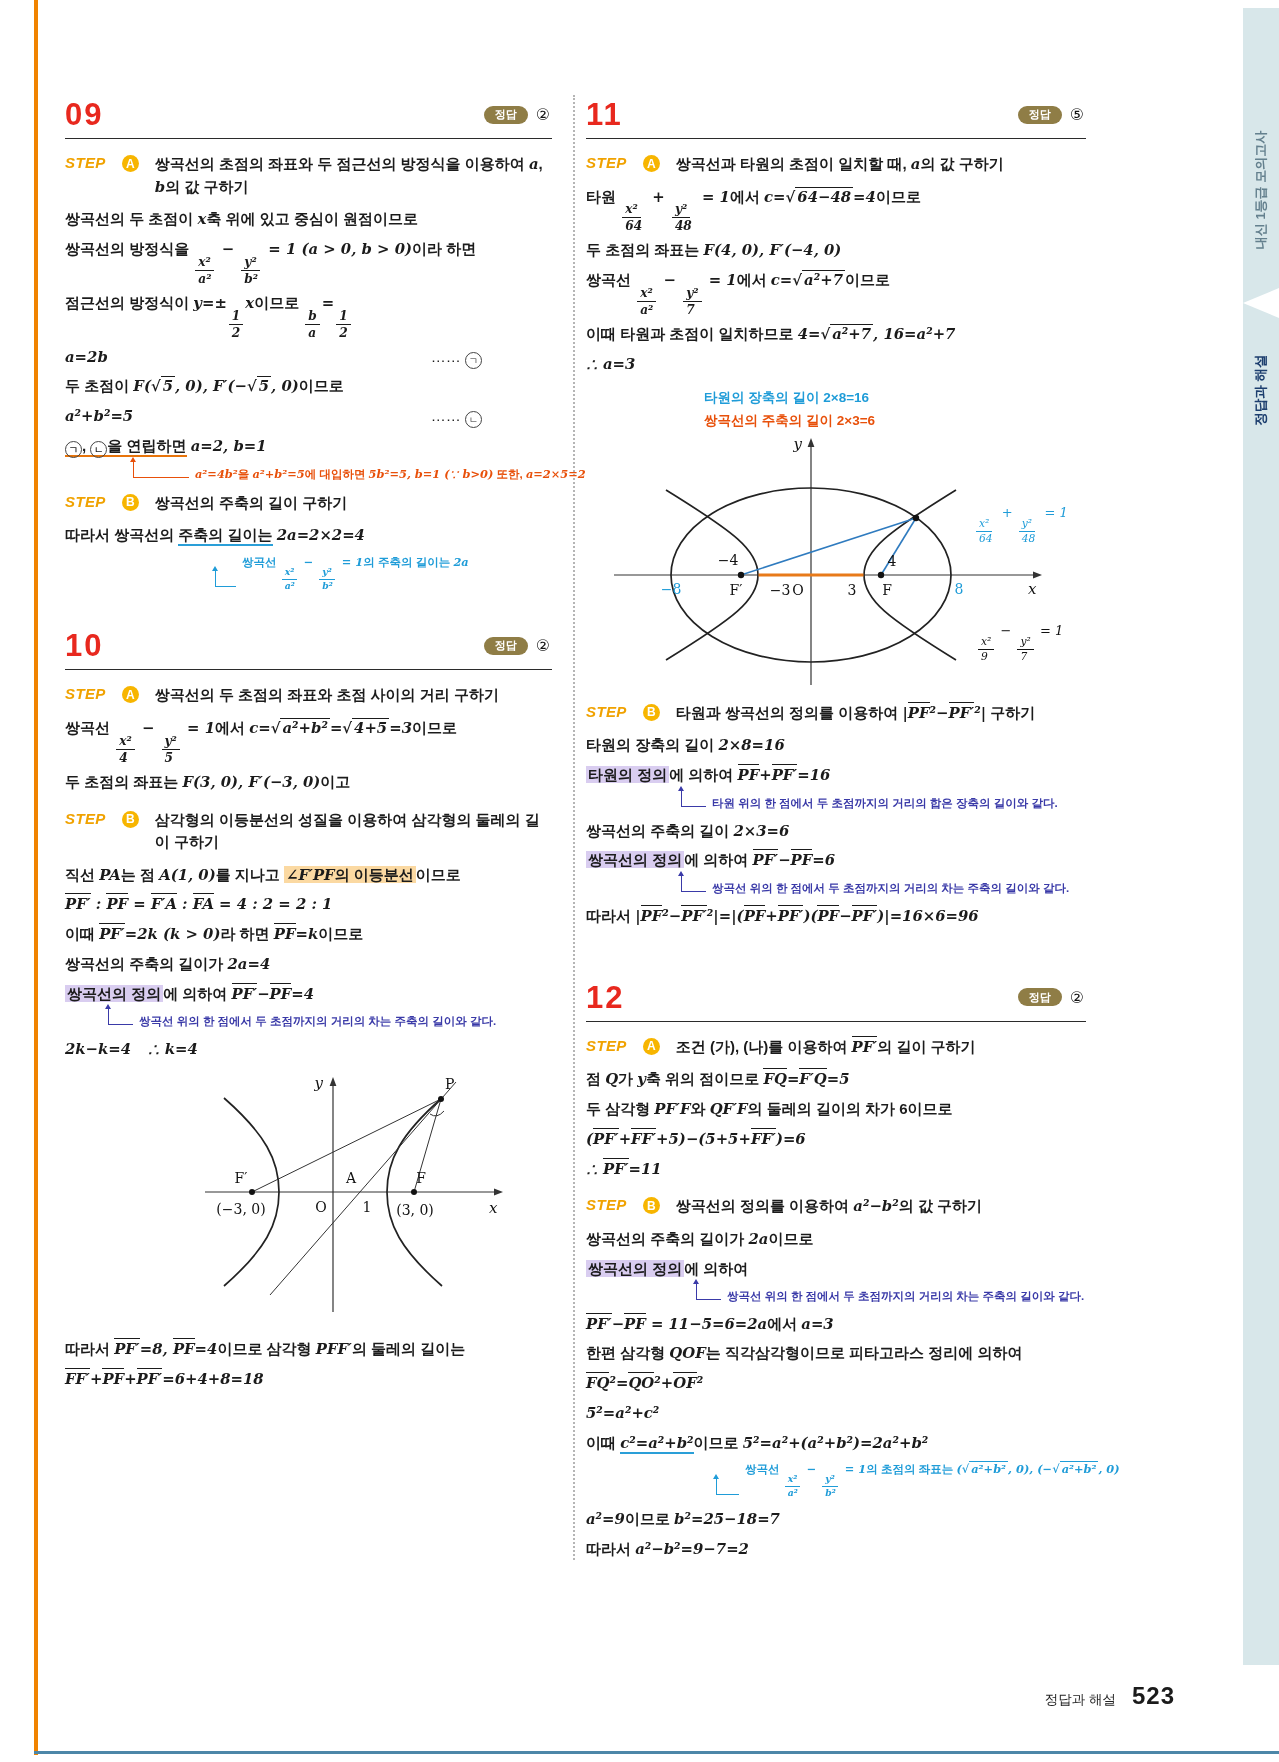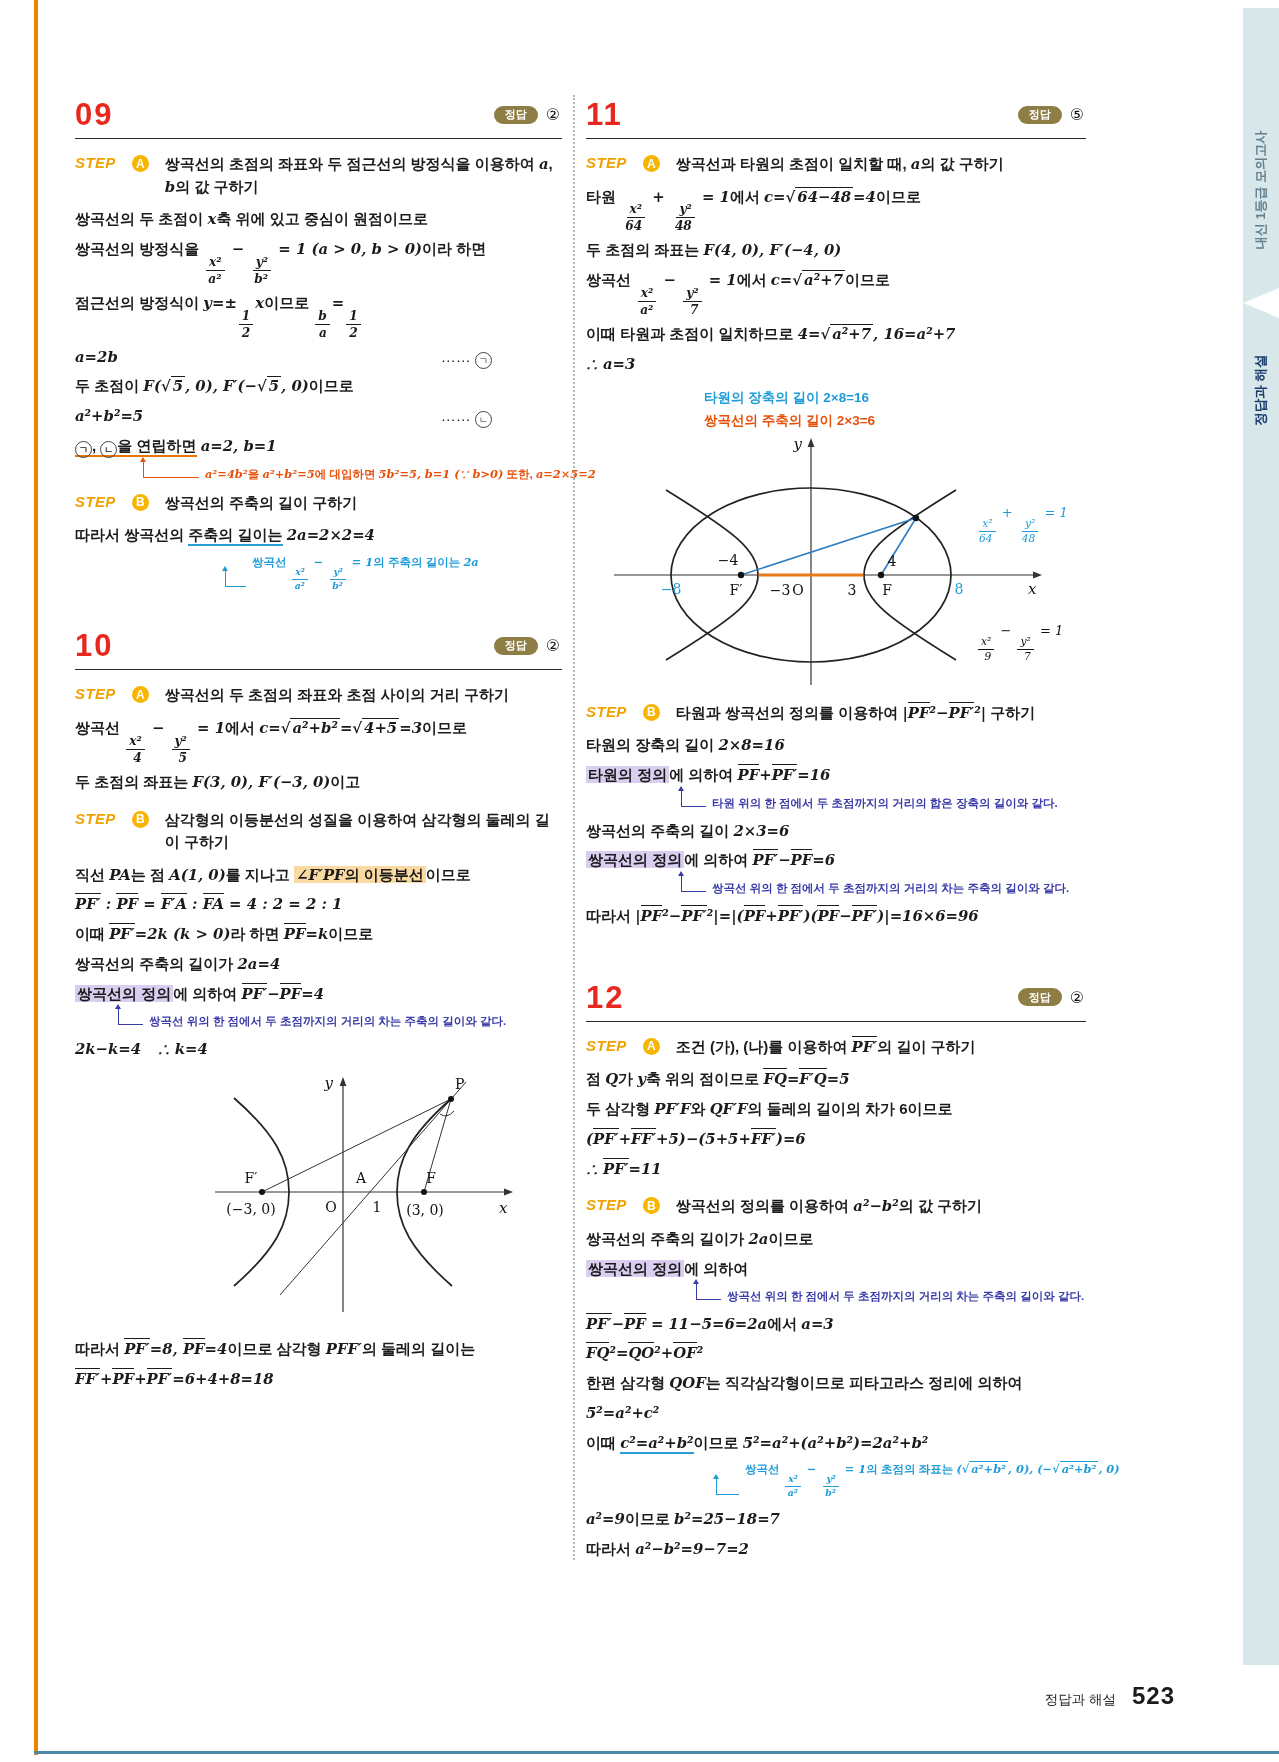--- a/index.html
+++ b/index.html
@@ -16,21 +16,21 @@
   .side-notch{position:absolute;right:0;top:288px;width:36px;height:30px;background:#fff;
     clip-path:polygon(100% 0,0 50%,100% 100%);}
   .vtext{position:absolute;right:0;width:36px;display:flex;justify-content:center;}
   .vtext span{transform:rotate(-90deg);white-space:nowrap;display:block;}
   .tab-top{top:105px;height:170px;align-items:center;color:#64808e;font-size:13px;font-weight:700;}
   .tab-bottom{top:340px;height:100px;align-items:center;color:#1c3e6e;font-size:13.5px;font-weight:800;}
   .footer{position:absolute;right:104px;bottom:52px;display:flex;align-items:baseline;gap:16px;}
   .footer .flabel{font-size:13.5px;color:#222;}
   .footer .fpage{font-size:24px;font-weight:800;letter-spacing:1px;}
   .col{position:absolute;top:98px;}
-  .col-l{left:75px;width:487px;}
+  .col-l{left:65px;width:487px;}
   .col-r{left:586px;width:500px;}
   .divider{position:absolute;left:573px;top:95px;height:1465px;border-left:2px dotted #b5b5b5;}
 
   
   .prob{margin:0 0 6px;}
   .phead{position:relative;border-bottom:1.6px solid #2b2b2b;padding:0 0 6px;margin-bottom:12px;}
   .pnum{font-size:31px;font-weight:800;color:#e8281e;letter-spacing:2px;line-height:1.1;}
   .pans{position:absolute;right:2px;bottom:14px;display:flex;align-items:center;gap:8px;}
   .pill{background:#8f7d46;color:#fff;font-size:11px;font-weight:700;padding:2.5px 11px;border-radius:10px;line-height:1.2;}
   .anum{font-size:16px;color:#111;}
@@ -48,21 +48,21 @@
   .note{display:flex;align-items:flex-end;font-size:11.5px;font-weight:700;margin:-2px 0 12px;}
   .c-navy{color:#3a3aa8;} .c-cyan{color:#1f9cd8;} .c-red{color:#e8500a;}
   .elb{flex:none;height:15px;border-left:1.4px solid currentColor;border-bottom:1.4px solid currentColor;
     position:relative;margin-right:6px;}
   .elb::before{content:'';position:absolute;top:-5px;left:-4.4px;border:3.4px solid transparent;
     border-bottom:5.5px solid currentColor;border-top:none;}
   .ntxt{transform:translateY(4px);white-space:nowrap;}
 
   
   .mt{font-family:"DejaVu Serif","Liberation Serif",serif;font-style:italic;font-size:.99em;}
-  .fr{display:inline-flex;flex-direction:column;align-items:flex-end;vertical-align:-0.8em;line-height:1.15;margin:0 2px;}
+  .fr{display:inline-flex;flex-direction:column;align-items:flex-start;vertical-align:-0.8em;line-height:1.15;margin:0 2px;}
   .fr .fn{display:block;padding:0 3px 1px;border-bottom:1.1px solid currentColor;font-size:.82em;}
   .fr .fd{display:block;padding:1px 3px 0;font-size:.82em;}
   .ov{border-top:1.3px solid currentColor;padding-top:1px;}
   .sq{white-space:nowrap;}
   .sqv{border-top:1.3px solid currentColor;padding:0 2px;text-align:center;}
   .hp{background:#d9cdf0;padding:0 2px;}
   .ho{background:#fbd9a2;padding:0 2px;}
   .ub{border-bottom:2.2px solid #2a9fd8;padding-bottom:1px;}
   .uo{border-bottom:2.2px solid #e8740a;padding-bottom:1px;}
   .cg{display:inline-flex;align-items:center;justify-content:center;width:15px;height:15px;
@@ -381,24 +381,24 @@
           <span class="ltxt"><span class="hp">쌍곡선의 정의</span>에 의하여</span>
         </div>
         <div class="note c-navy">
           <span class="elb" style="margin-left: 110px; width: 24px;"></span>
           <span class="ntxt">쌍곡선 위의 한 점에서 두 초점까지의 거리의 차는 주축의 길이와 같다.</span>
         </div>
         <div class="ln">
           <span class="ltxt"><span class="mt"><span class="ov">PF′</span>−<span class="ov">PF</span> = 11−5=6=2a</span>에서 <span class="mt">a=3</span></span>
         </div>
         <div class="ln">
+          <span class="ltxt">한편 삼각형 <span class="mt">QOF</span>는 직각삼각형이므로 피타고라스 정리에 의하여</span>
+        </div>
+        <div class="ln">
           <span class="ltxt"><span class="mt"><span class="ov">FQ</span>²=<span class="ov">QO</span>²+<span class="ov">OF</span>²</span></span>
-        </div>
-        <div class="ln">
-          <span class="ltxt">한편 삼각형 <span class="mt">QOF</span>는 직각삼각형이므로 피타고라스 정리에 의하여</span>
         </div>
         <div class="ln">
           <span class="ltxt"><span class="mt">5²=a²+c²</span></span>
         </div>
         <div class="ln">
           <span class="ltxt">이때 <span class="ub"><span class="mt">c²=a²+b²</span></span>이므로 <span class="mt">5²=a²+(a²+b²)=2a²+b²</span></span>
         </div>
         <div class="note c-cyan">
           <span class="elb" style="margin-left: 130px; width: 22px;"></span>
           <span class="ntxt">쌍곡선 <span class="mt"><span class="fr">

